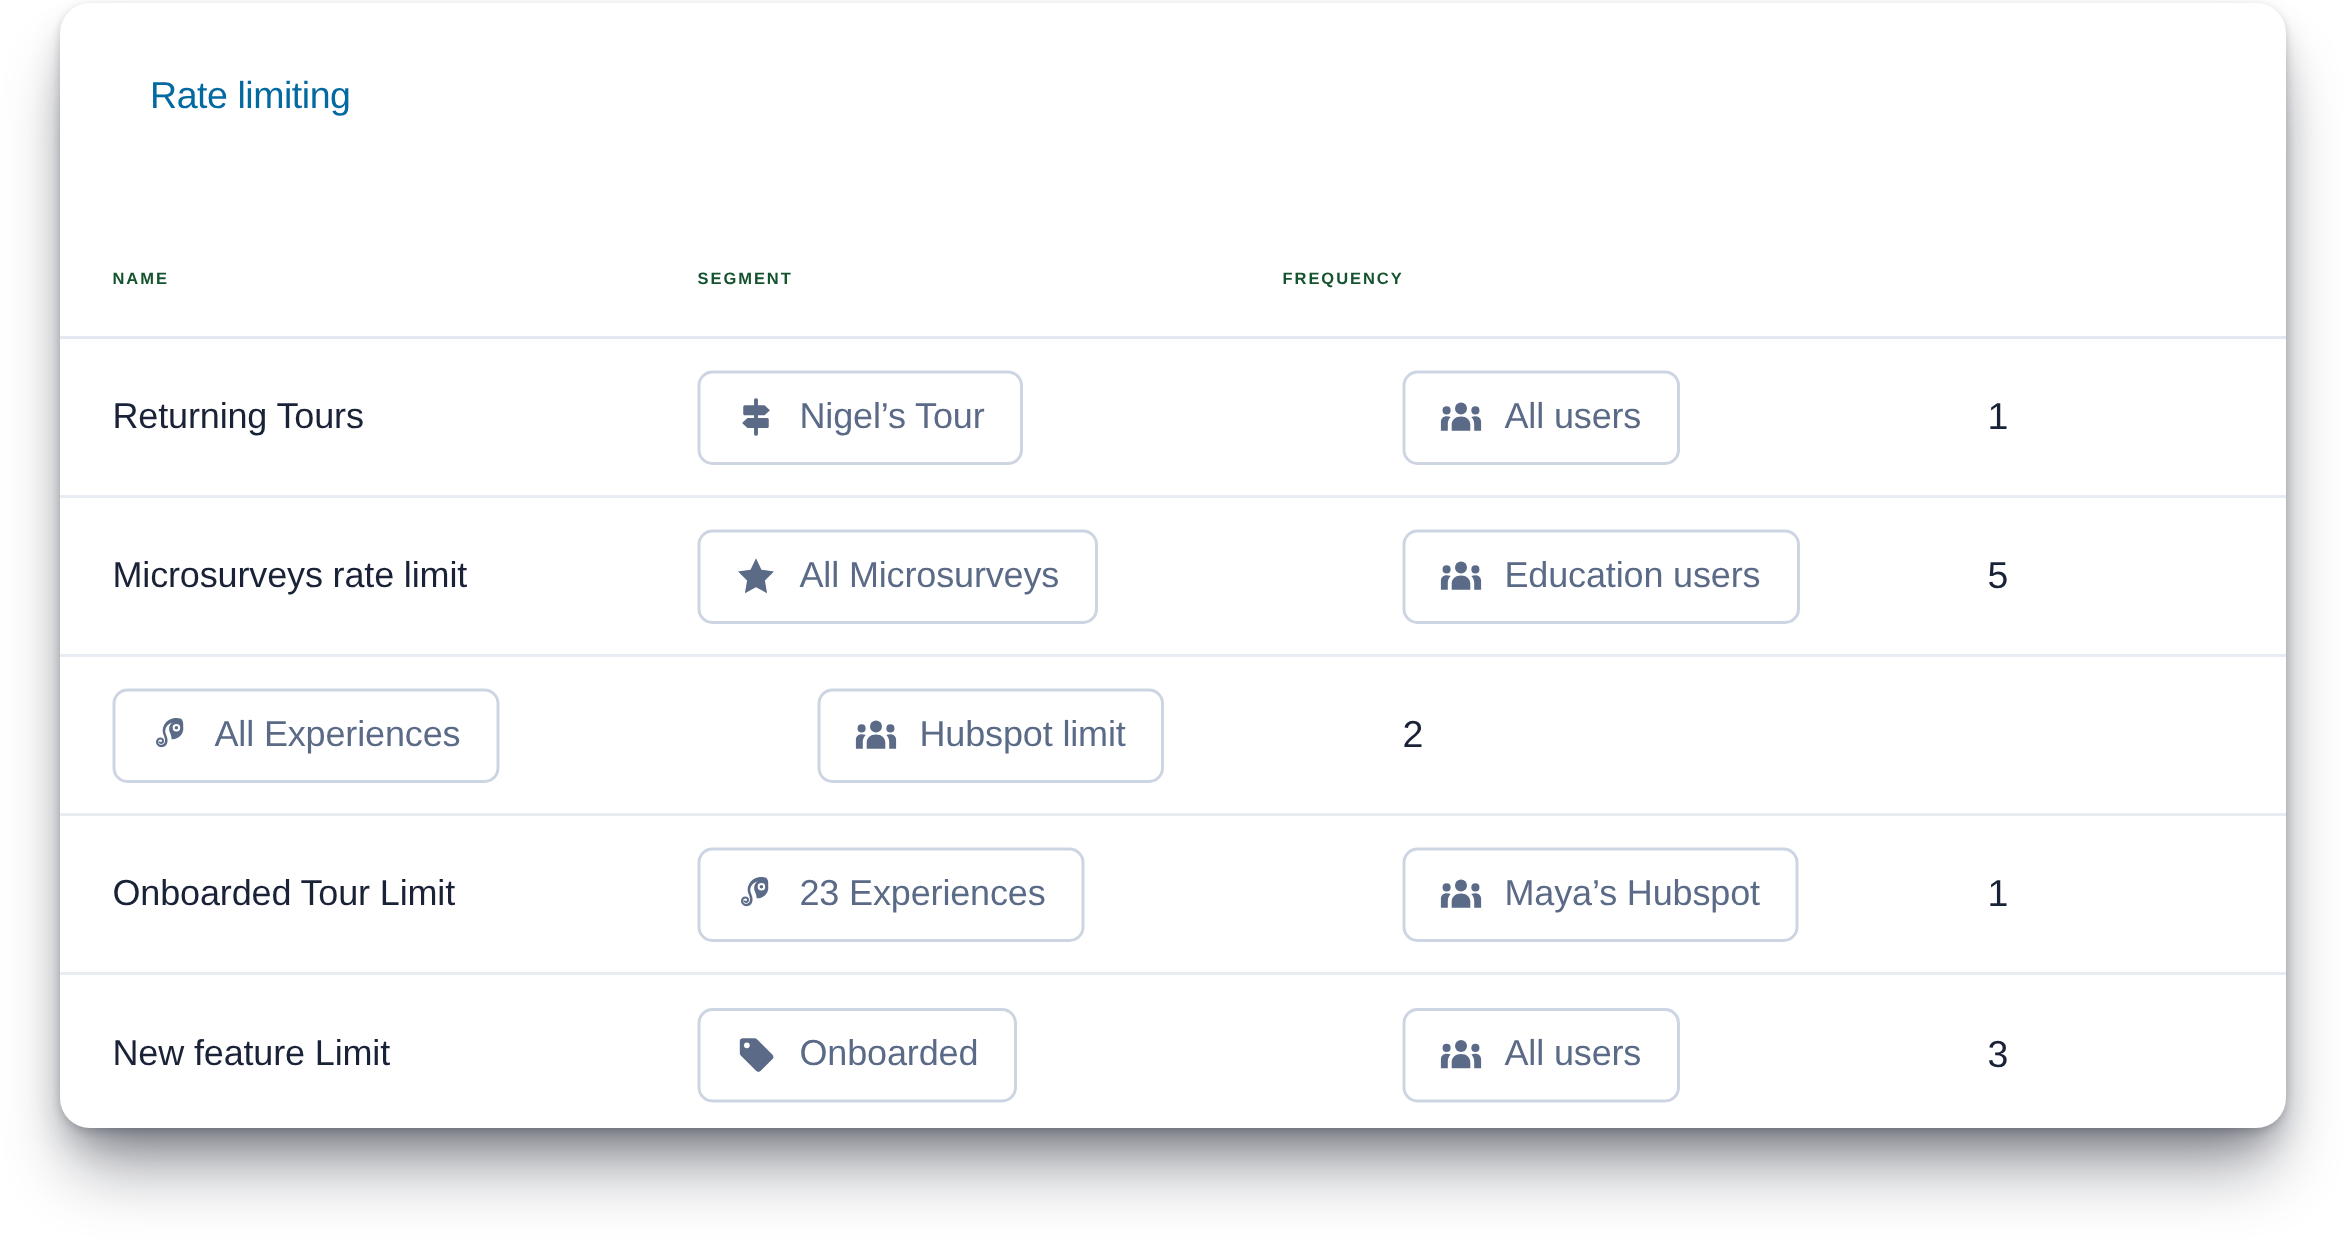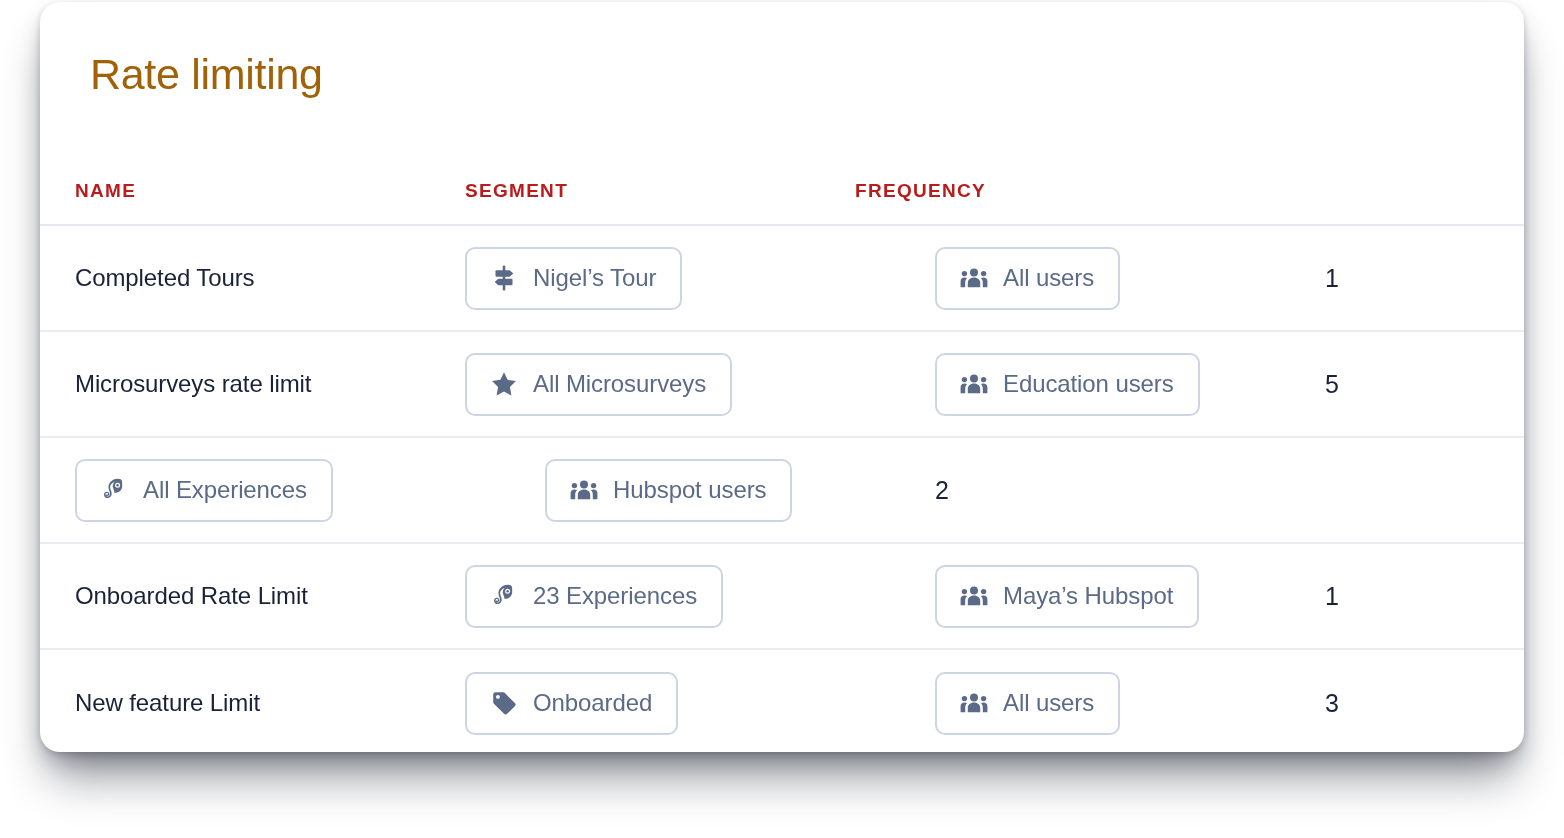--- a/index.html
+++ b/index.html
@@ -31,26 +31,26 @@
     border-radius: 20px;
     box-shadow:
       0 34px 46px -10px rgba(8, 12, 28, 0.42),
       0 12px 24px -6px rgba(8, 12, 28, 0.30),
       0 2px 6px rgba(8, 12, 28, 0.16);
     overflow: hidden;
   }
 
   .card-title {
     position: absolute;
-    left: 50px;
+    left: 60px;
     top: 48px;
-    font-size: 43px;
+    font-size: 25px;
     font-weight: 400;
     letter-spacing: -0.3px;
-    color: #a16207;
+    color: #0369a1;
     white-space: nowrap;
   }
 
   .table {
     position: absolute;
     left: 0;
     top: 160px;
     width: 100%;
   }
 
@@ -64,24 +64,24 @@
     padding-right: 35px;
   }
 
   .head-row {
     height: 64px;
     border-bottom: 2px solid #e3e8f1;
     align-items: flex-start;
   }
 
   .head-cell {
-    font-size: 19px;
+    font-size: 11px;
     font-weight: 700;
     letter-spacing: 1.3px;
-    color: #b91c1c;
+    color: #14532d;
     text-transform: uppercase;
     padding-top: 18px;
     white-space: nowrap;
   }
 
   .data-row {
     height: 106px;
     border-bottom: 2px solid #e8ecf3;
   }
   .data-row.last {
@@ -149,21 +149,21 @@
     <div class="table">
 
       <div class="row head-row">
         <div class="head-cell col-name">NAME</div>
         <div class="head-cell col-seg">SEGMENT</div>
         <div class="head-cell col-freq">FREQUENCY</div>
       </div>
 
       <div id="rows-container">
           <div class="row data-row">
-            <div class="col-name"><span class="name-text">Completed Tours</span></div>
+            <div class="col-name"><span class="name-text">Returning Tours</span></div>
             <div class="col-exp"><div class="pill">
                 <span class="pill-icon">
                   <svg width="28" height="28" viewBox="0 0 28 28" fill="currentColor">
                     <rect x="12.7" y="1.5" width="2.6" height="25" rx="1.1"></rect>
                     <path d="M6.5 6.2h13.2l3.6 3.3-3.6 3.3H6.5a1 1 0 0 1-1-1V7.2a1 1 0 0 1 1-1z"></path>
                     <path d="M21.5 14.7H8.3l-3.6 3.3 3.6 3.3h13.2a1 1 0 0 0 1-1v-4.6a1 1 0 0 0-1-1z"></path>
                   </svg>
                 </span>
                 <span class="pill-label">Nigel’s Tour</span>
               </div></div>
@@ -223,26 +223,26 @@
                 <span class="pill-icon">
                   <svg width="28" height="28" viewBox="0 0 28 28" fill="currentColor">
                     <circle cx="14" cy="8.4" r="4"></circle>
                     <path d="M14 13.6c-3.6 0-6.2 2.3-6.2 5.3v4.3h12.4v-4.3c0-3-2.6-5.3-6.2-5.3z"></path>
                     <circle cx="4.4" cy="9.6" r="2.7"></circle>
                     <path d="M4.4 13.5c-2.1 0-3.8 1.5-3.8 3.5v6.2h4.6v-4.5c0-1.9.7-3.5 1.9-4.7-.8-.3-1.7-.5-2.7-.5z"></path>
                     <circle cx="23.6" cy="9.6" r="2.7"></circle>
                     <path d="M23.6 13.5c-1 0-1.9.2-2.7.5 1.2 1.2 1.9 2.8 1.9 4.7v4.5h4.6V17c0-2-1.7-3.5-3.8-3.5z"></path>
                   </svg>
                 </span>
-                <span class="pill-label">Hubspot users</span>
+                <span class="pill-label">Hubspot limit</span>
               </div></div>
             <div class="col-freq"><span class="freq-text">2</span></div>
           </div>
           <div class="row data-row">
-            <div class="col-name"><span class="name-text">Onboarded Rate Limit</span></div>
+            <div class="col-name"><span class="name-text">Onboarded Tour Limit</span></div>
             <div class="col-exp"><div class="pill">
                 <span class="pill-icon">
                   <svg width="28" height="28" viewBox="0 0 28 28" fill="currentColor">
                     <path d="M20.8 3.2c-4.3-1.5-9.3.3-11.4 4.1-1.2 2.2-1.2 4.6-.4 6.6.6 1.5 1 2.6 1 3.9 0 1.6-1.1 2.7-2.5 2.7-1.2 0-2.1-.8-2.1-1.9 0-.9.6-1.6 1.5-1.6.7 0 1.2.4 1.2 1 0 .5-.3.8-.7.8-.3 0-.5-.2-.5-.4h-1.3c0 .9.8 1.6 1.8 1.6 1.1 0 2-.8 2-2 0-1.3-1.1-2.3-2.5-2.3-1.6 0-2.9 1.3-2.9 3 0 1.9 1.6 3.4 3.6 3.4 2.3 0 4.1-1.8 4.1-4.3 0-1.6-.5-2.9-1.1-4.4-.6-1.5-.6-3.2.2-4.6 1.5-2.7 5.3-4 8.5-2.9 1.2.4 2.1 1.1 2.8 2 .3-1.9-.4-3.9-1.3-4.7z"></path>
                     <path d="M21.5 4.6c-3-1.1-6.6.1-8.1 2.8-.9 1.6-.8 3.3-.2 4.8.7 1.7 1.2 3 1.2 4.6h.7c3.9 0 7.1-3 7.1-6.9 0-2.1-.3-4-.7-5.3z"></path>
                     <circle cx="17.6" cy="9.2" r="2.5" fill="#ffffff"></circle>
                     <circle cx="17.6" cy="9.2" r="1.2" fill="currentColor"></circle>
                   </svg>
                 </span>
                 <span class="pill-label">23 Experiences</span>

